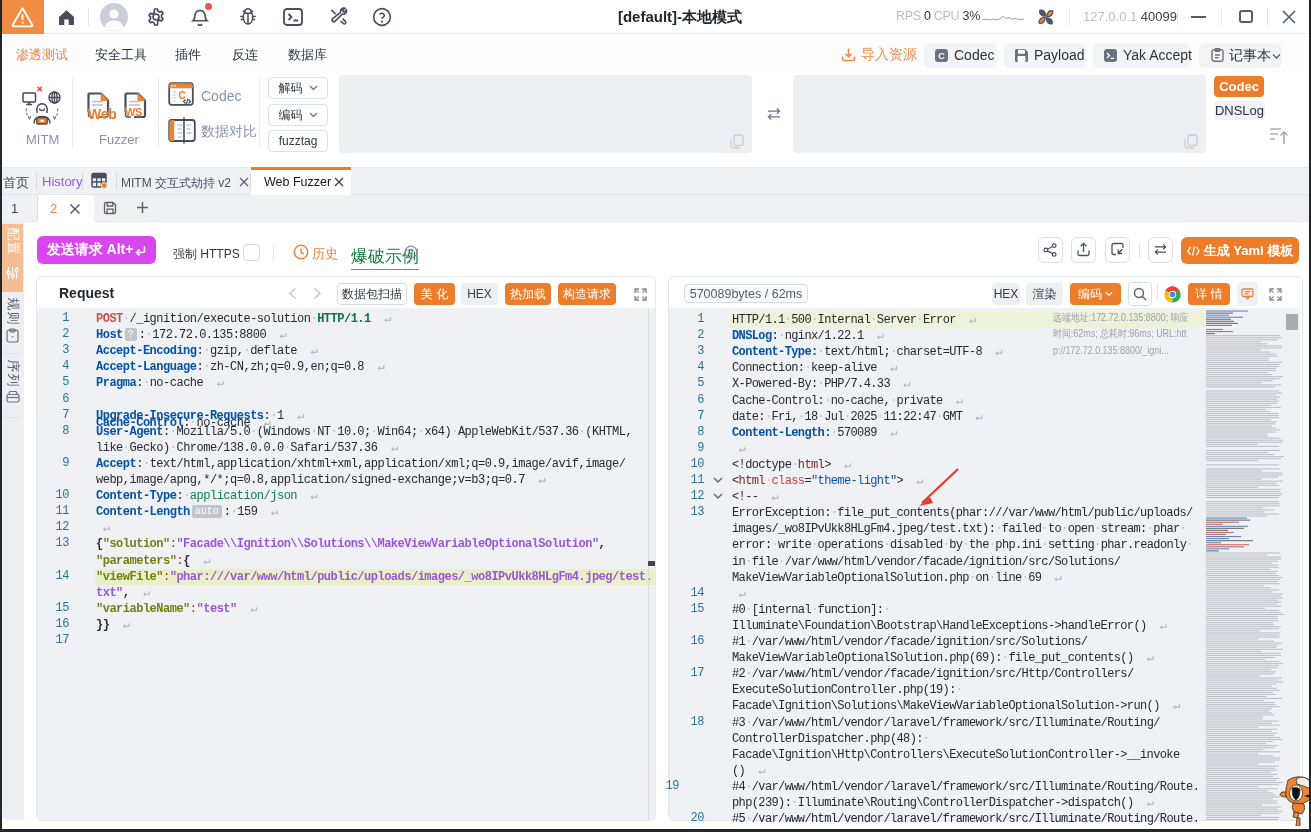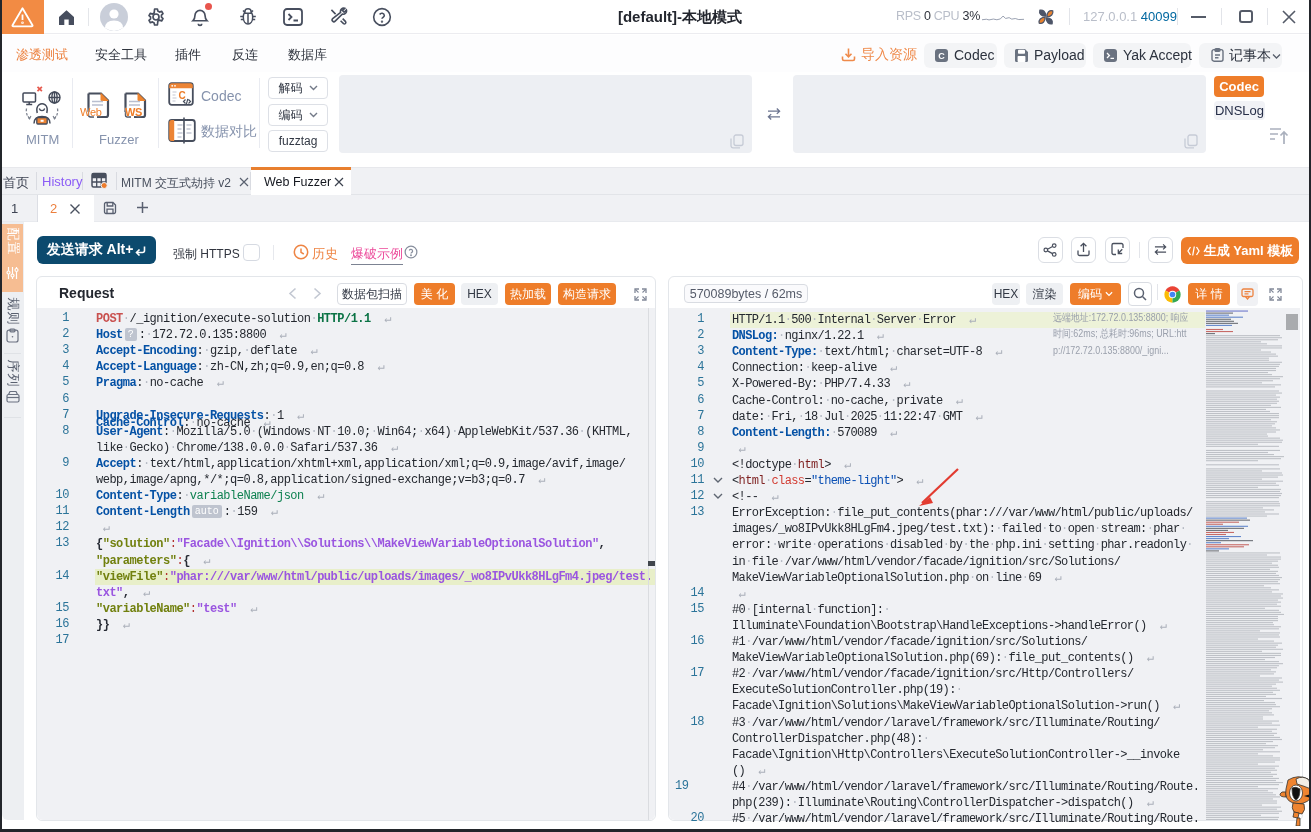--- a/index.html
+++ b/index.html
@@ -92,21 +92,21 @@
   </svg>
 <svg class="abs" style="left:1035px;top:6px" width="22" height="22" viewBox="0 0 20 20">
 <g stroke="#4d5568" stroke-width="1.1" stroke-linejoin="round">
 <path d="M10 9.2 C9.5 5.2 7.5 3.2 4.4 3.8 C3.4 6.8 5.8 9.4 10 9.2 Z" fill="#4d5568"></path>
 <path d="M10.8 10 C14.8 9.5 16.8 7.5 16.2 4.4 C13.2 3.4 10.6 5.8 10.8 10 Z" fill="#e8822e"></path>
 <path d="M10 10.8 C10.5 14.8 12.5 16.8 15.6 16.2 C16.6 13.2 14.2 10.6 10 10.8 Z" fill="#4d5568"></path>
 <path d="M9.2 10 C5.2 10.5 3.2 12.5 3.8 15.6 C6.8 16.6 9.4 14.2 9.2 10 Z" fill="#e8822e"></path>
 </g>
   </svg>
 <div class="abs" style="left:1069px;top:8px;width:1px;height:17px;background:#e2e4e9"></div>
-<div class="abs" style="left:1083px;top:9px;font-size:13px;color:#b9bec9">127.0.0.1 <span style="color:#0369a1">40099</span></div>
+<div class="abs" style="left:1083px;top:9px;font-size:13px;color:#b9bec9">127.0.0.1 <span style="color:#404040">40099</span></div>
 <div class="abs" style="left:1177px;top:8px;width:1px;height:17px;background:#e2e4e9"></div>
 <div class="abs" style="left:1191px;top:16px;width:15px;height:2px;background:#555b68"></div>
 <div class="abs" style="left:1221px;top:8px;width:1px;height:17px;background:#e2e4e9"></div>
 <div class="abs" style="left:1239px;top:10px;width:14px;height:13px;border:2px solid #555b68;border-radius:3px"></div>
 <div class="abs" style="left:1267px;top:8px;width:1px;height:17px;background:#e2e4e9"></div>
 <svg class="abs" style="left:1282px;top:10px" width="14" height="14" viewBox="0 0 14 14" stroke="#555b68" stroke-width="1.6">
     <path d="M1 1 L13 13 M13 1 L1 13"></path>
   </svg>
 <div class="abs" style="left:0;top:35px;width:1311px;height:37px;background:#fdfdfe"></div>
 <div class="abs menu" style="left:16px;top:46px;color:#ec8240">渗透测试</div>
@@ -178,21 +178,21 @@
 </svg>
 <div class="abs lbl" style="left:26px;top:132px">MITM</div>
 <div class="abs tbsep" style="left:72px;top:78px;height:70px"></div>
 <svg class="abs" style="left:85px;top:92px" width="25" height="27" viewBox="0 0 25 27" fill="none">
 <path d="M3.5 1.5 H16 L23 8.5 V23 a2 2 0 0 1-2 2 H12" stroke="#474e5d" stroke-width="2.2"></path>
 <path d="M3.5 1.5 V20 a0 0 0 0 0 0 0" stroke="#474e5d" stroke-width="2.2"></path>
 <path d="M3.5 18 V23 a2 2 0 0 0 2 2 H9" stroke="#474e5d" stroke-width="1.4"></path>
 <path d="M16 1.5 L23 8.5 H16 Z" fill="#ef852f" stroke="#ef852f" stroke-width="1"></path>
 <path d="M7 9.5h11M7 13h11" stroke="#b9bfd0" stroke-width="1.5"></path>
 </svg>
-<div class="abs" style="left:80px;top:106px;font-size:11px;font-weight:normal;color:#ef7d28;letter-spacing:-0.3px;text-shadow:0 0 2px #fff">Web</div>
+<div class="abs" style="left:88px;top:106px;font-size:14px;font-weight:bold;color:#ef7d28;letter-spacing:-0.3px;text-shadow:0 0 2px #fff">Web</div>
 <svg class="abs" style="left:122px;top:92px" width="25" height="27" viewBox="0 0 25 27" fill="none">
 <path d="M3.5 1.5 H16 L23 8.5 V23 a2 2 0 0 1-2 2 H12" stroke="#474e5d" stroke-width="2.2"></path>
 <path d="M3.5 1.5 V20 a0 0 0 0 0 0 0" stroke="#474e5d" stroke-width="2.2"></path>
 <path d="M3.5 18 V23 a2 2 0 0 0 2 2 H9" stroke="#474e5d" stroke-width="1.4"></path>
 <path d="M16 1.5 L23 8.5 H16 Z" fill="#ef852f" stroke="#ef852f" stroke-width="1"></path>
 <path d="M7 9.5h11M7 13h11" stroke="#b9bfd0" stroke-width="1.5"></path>
 </svg>
 <div class="abs" style="left:125px;top:106px;font-size:11px;font-weight:bold;color:#ef7d28;letter-spacing:-0.3px;text-shadow:0 0 2px #fff">WS</div>
 <div class="abs lbl" style="left:99px;top:132px">Fuzzer</div>
 <div class="abs tbsep" style="left:158px;top:78px;height:70px"></div>
@@ -297,33 +297,33 @@
     <circle cx="6.5" cy="8.8" r="0.8" fill="#6a7180" stroke="none"></circle>
   </svg>
 <div class="abs" style="left:4px;top:353px;width:17px;height:1px;background:#dfe2e6"></div>
 <div class="abs" style="left:-1px;top:366px;width:28px;height:15px;line-height:15px;font-size:13px;color:#5a6170;transform:rotate(90deg);letter-spacing:1px;white-space:nowrap">序列</div>
 <svg class="abs" style="left:6px;top:390px" width="14" height="13" viewBox="0 0 14 13" fill="none" stroke="#6a7180" stroke-width="1.2">
 <path d="M2.5 4.5 L4 1.5 h6 l1.5 3"></path>
 <rect x="1" y="4.5" width="12" height="7.5" rx="1.5"></rect>
 <path d="M1 7.5h12"></path>
   </svg>
 <div class="abs" style="left:4px;top:417px;width:17px;height:1px;background:#dfe2e6"></div>
-<div class="abs obtn" style="left:37px;top:236px;width:119px;height:28px;border-radius:6px;font-size:14px;font-weight:bold;background:#0c4a6e">发送请求 Alt+<svg style="margin-left:2px" width="11" height="11" viewBox="0 0 11 11" fill="none" stroke="#fff" stroke-width="1.6">
+<div class="abs obtn" style="left:37px;top:236px;width:119px;height:28px;border-radius:6px;font-size:14px;font-weight:bold;background:#d946ef">发送请求 Alt+<svg style="margin-left:2px" width="11" height="11" viewBox="0 0 11 11" fill="none" stroke="#fff" stroke-width="1.6">
       <path d="M9.5 1.5v4a2 2 0 0 1-2 2H2"></path>
       <path d="M4.5 4.5L1.5 7.5l3 3"></path>
     </svg></div>
 <div class="abs" style="left:173px;top:246px;font-size:12px;color:#31353f;white-space:nowrap">强制 HTTPS</div>
 <div class="abs" style="left:243px;top:244px;width:17px;height:17px;background:#fff;border:1px solid #d6dae2;border-radius:4px"></div>
 <div class="abs" style="left:273px;top:245px;width:1px;height:15px;background:#e6e8ed"></div>
 <svg class="abs" style="left:293px;top:244px" width="16" height="16" viewBox="0 0 16 16" fill="none" stroke="#ee8443" stroke-width="1.5">
 <circle cx="8" cy="8" r="6.7"></circle>
     <path d="M8 4.5V8.3L10.8 10"></path>
   </svg>
 <div class="abs" style="left:312px;top:245px;font-size:13px;color:#ee8443">历史</div>
-<div class="abs" style="left:351px;top:245px;font-size:13px;color:#ec4899;border-bottom:1px solid #7c8392;padding-bottom:1px">爆破示例</div>
+<div class="abs" style="left:351px;top:245px;font-size:17px;color:#15803d;border-bottom:1px solid #7c8392;padding-bottom:1px">爆破示例</div>
 <svg class="abs" style="left:404px;top:245px" width="14" height="14" viewBox="0 0 16 16" fill="none" stroke="#878e9d" stroke-width="1.4">
 <circle cx="8" cy="8" r="6.7"></circle>
     <path d="M6 6.2a2 2 0 0 1 3.8.8c0 1.3-1.8 1.6-1.8 2.7"></path>
     <circle cx="8" cy="11.8" r="0.4" fill="#878e9d"></circle>
   </svg>
 <div class="abs" style="left:1038px;top:237px;width:25px;height:26px;background:#fff;border:1px solid #dbdee4;border-radius:6px"></div>
 <svg class="abs" style="left:1043px;top:243px" width="14" height="14" viewBox="0 0 14 14" fill="none" stroke="#494f5d" stroke-width="1.2">
 <circle cx="11.2" cy="2.6" r="1.8"></circle>
     <circle cx="2.8" cy="7" r="1.8"></circle>
     <circle cx="11.2" cy="11.4" r="1.8"></circle>
@@ -382,21 +382,21 @@
 <div class="abs mono" style="left:96px;top:415px"><span class="k">Cache-Control</span>:<i style="color:#b6bbc5;font-style:normal">·</i>no-cache <span class="nl">&nbsp;↵</span></div>
 <div class="abs ln" style="left:40px;top:407.6px;width:29px;text-align:right">7</div>
 <div class="abs mono" style="left:96px;top:407.6px"><span class="k">Upgrade-Insecure-Requests</span>:<i style="color:#b6bbc5;font-style:normal">·</i>1 <span class="nl">&nbsp;↵</span></div>
 <div class="abs ln" style="left:40px;top:423.7px;width:29px;text-align:right">8</div>
 <div class="abs mono" style="left:96px;top:423.7px"><span class="k">User-Agent</span>:<i style="color:#b6bbc5;font-style:normal">·</i>Mozilla/5.0<i style="color:#b6bbc5;font-style:normal">·</i>(Windows<i style="color:#b6bbc5;font-style:normal">·</i>NT<i style="color:#b6bbc5;font-style:normal">·</i>10.0;<i style="color:#b6bbc5;font-style:normal">·</i>Win64;<i style="color:#b6bbc5;font-style:normal">·</i>x64)<i style="color:#b6bbc5;font-style:normal">·</i>AppleWebKit/537.36<i style="color:#b6bbc5;font-style:normal">·</i>(KHTML,</div>
 <div class="abs mono" style="left:96px;top:439.8px">like<i style="color:#b6bbc5;font-style:normal">·</i>Gecko)<i style="color:#b6bbc5;font-style:normal">·</i>Chrome/138.0.0.0<i style="color:#b6bbc5;font-style:normal">·</i>Safari/537.36 <span class="nl">&nbsp;↵</span></div>
 <div class="abs ln" style="left:40px;top:455.9px;width:29px;text-align:right">9</div>
 <div class="abs mono" style="left:96px;top:455.9px"><span class="k">Accept</span>:<i style="color:#b6bbc5;font-style:normal">·</i>text/html,application/xhtml+xml,application/xml;q=0.9,image/avif,image/</div>
 <div class="abs mono" style="left:96px;top:472.0px">webp,image/apng,*/*;q=0.8,application/signed-exchange;v=b3;q=0.7 <span class="nl">&nbsp;↵</span></div>
 <div class="abs ln" style="left:40px;top:488.1px;width:29px;text-align:right">10</div>
-<div class="abs mono" style="left:96px;top:488.1px"><span class="k">Content-Type</span>:<i style="color:#b6bbc5;font-style:normal">·</i><span class="g">variableName/json</span> <span class="nl">&nbsp;↵</span></div>
+<div class="abs mono" style="left:96px;top:488.1px"><span class="k">Content-Type</span>:<i style="color:#b6bbc5;font-style:normal">·</i><span class="g">application/json</span> <span class="nl">&nbsp;↵</span></div>
 <div class="abs ln" style="left:40px;top:504.2px;width:29px;text-align:right">11</div>
 <div class="abs mono" style="left:96px;top:504.2px"><span class="k">Content-Length</span><span class="badge">auto</span>:<i style="color:#b6bbc5;font-style:normal">·</i>159 <span class="nl">&nbsp;↵</span></div>
 <div class="abs ln" style="left:40px;top:520.3px;width:29px;text-align:right">12</div>
 <div class="abs mono" style="left:96px;top:520.3px"><span class="nl">&nbsp;↵</span></div>
 <div class="abs ln" style="left:40px;top:536.4px;width:29px;text-align:right">13</div>
 <div class="abs mono" style="left:96px;top:536.4px"><span class="jb">{</span><span class="k2">"solution"</span><span class="rc">:</span><span class="p">"Facade\\Ignition\\Solutions\\MakeViewVariableOptionalSolution"</span><span class="jb">,</span></div>
 <div class="abs mono" style="left:96px;top:552.5px"><span class="k2">"parameters"</span><span class="rc">:</span><span class="jb">{</span> <span class="nl">&nbsp;↵</span></div>
 <div class="abs ln" style="left:40px;top:568.6px;width:29px;text-align:right">14</div>
 <div class="abs mono" style="left:96px;top:568.6px"><span class="k2">"viewFile"</span><span class="rc">:</span><span class="p">"phar:///var/www/html/public/uploads/images/_wo8IPvUkk8HLgFm4.jpeg/test.</span></div>
 <div class="abs mono" style="left:96px;top:584.7px"><span class="p">txt"</span><span class="jb">,</span> <span class="nl">&nbsp;↵</span></div>
@@ -481,21 +481,21 @@
 <div class="abs mono2" style="left:732px;top:650.1px">MakeViewVariableOptionalSolution.php(69):<i style="color:#b6bbc5;font-style:normal">·</i>file_put_contents() <span class="nl">&nbsp;↵</span></div>
 <div class="abs ln" style="left:675px;top:666.2px;width:29px;text-align:right">17</div>
 <div class="abs mono2" style="left:732px;top:666.2px">#2<i style="color:#b6bbc5;font-style:normal">·</i>/var/www/html/vendor/facade/ignition/src/Http/Controllers/</div>
 <div class="abs mono2" style="left:732px;top:682.3px">ExecuteSolutionController.php(19):<i style="color:#b6bbc5;font-style:normal">·</i></div>
 <div class="abs mono2" style="left:732px;top:698.4px">Facade\Ignition\Solutions\MakeViewVariableOptionalSolution-&gt;run() <span class="nl">&nbsp;↵</span></div>
 <div class="abs ln" style="left:675px;top:714.5px;width:29px;text-align:right">18</div>
 <div class="abs mono2" style="left:732px;top:714.5px">#3<i style="color:#b6bbc5;font-style:normal">·</i>/var/www/html/vendor/laravel/framework/src/Illuminate/Routing/</div>
 <div class="abs mono2" style="left:732px;top:730.6px">ControllerDispatcher.php(48):<i style="color:#b6bbc5;font-style:normal">·</i></div>
 <div class="abs mono2" style="left:732px;top:746.7px">Facade\Ignition\Http\Controllers\ExecuteSolutionController-&gt;__invoke</div>
 <div class="abs mono2" style="left:732px;top:762.8px">() <span class="nl">&nbsp;↵</span></div>
-<div class="abs ln" style="left:675px;top:778.9px;width:29px;">19</div>
+<div class="abs ln" style="left:650px;top:778.9px;width:29px;text-align:right">19</div>
 <div class="abs mono2" style="left:732px;top:778.9px">#4<i style="color:#b6bbc5;font-style:normal">·</i>/var/www/html/vendor/laravel/framework/src/Illuminate/Routing/Route.</div>
 <div class="abs mono2" style="left:732px;top:795.0px">php(239):<i style="color:#b6bbc5;font-style:normal">·</i>Illuminate\Routing\ControllerDispatcher-&gt;dispatch() <span class="nl">&nbsp;↵</span></div>
 <div class="abs ln" style="left:675px;top:811.1px;width:29px;text-align:right">20</div>
 <div class="abs mono2" style="left:732px;top:811.1px">#5<i style="color:#b6bbc5;font-style:normal">·</i>/var/www/html/vendor/laravel/framework/src/Illuminate/Routing/Route.</div>
 <svg class="abs" style="left:713px;top:477.0px" width="10" height="7" viewBox="0 0 10 7" fill="none" stroke="#5f6672" stroke-width="1.4">
     <path d="M1 1l4 4 4-4"></path>
   </svg>
 <svg class="abs" style="left:713px;top:493.1px" width="10" height="7" viewBox="0 0 10 7" fill="none" stroke="#5f6672" stroke-width="1.4">
     <path d="M1 1l4 4 4-4"></path>
   </svg>

